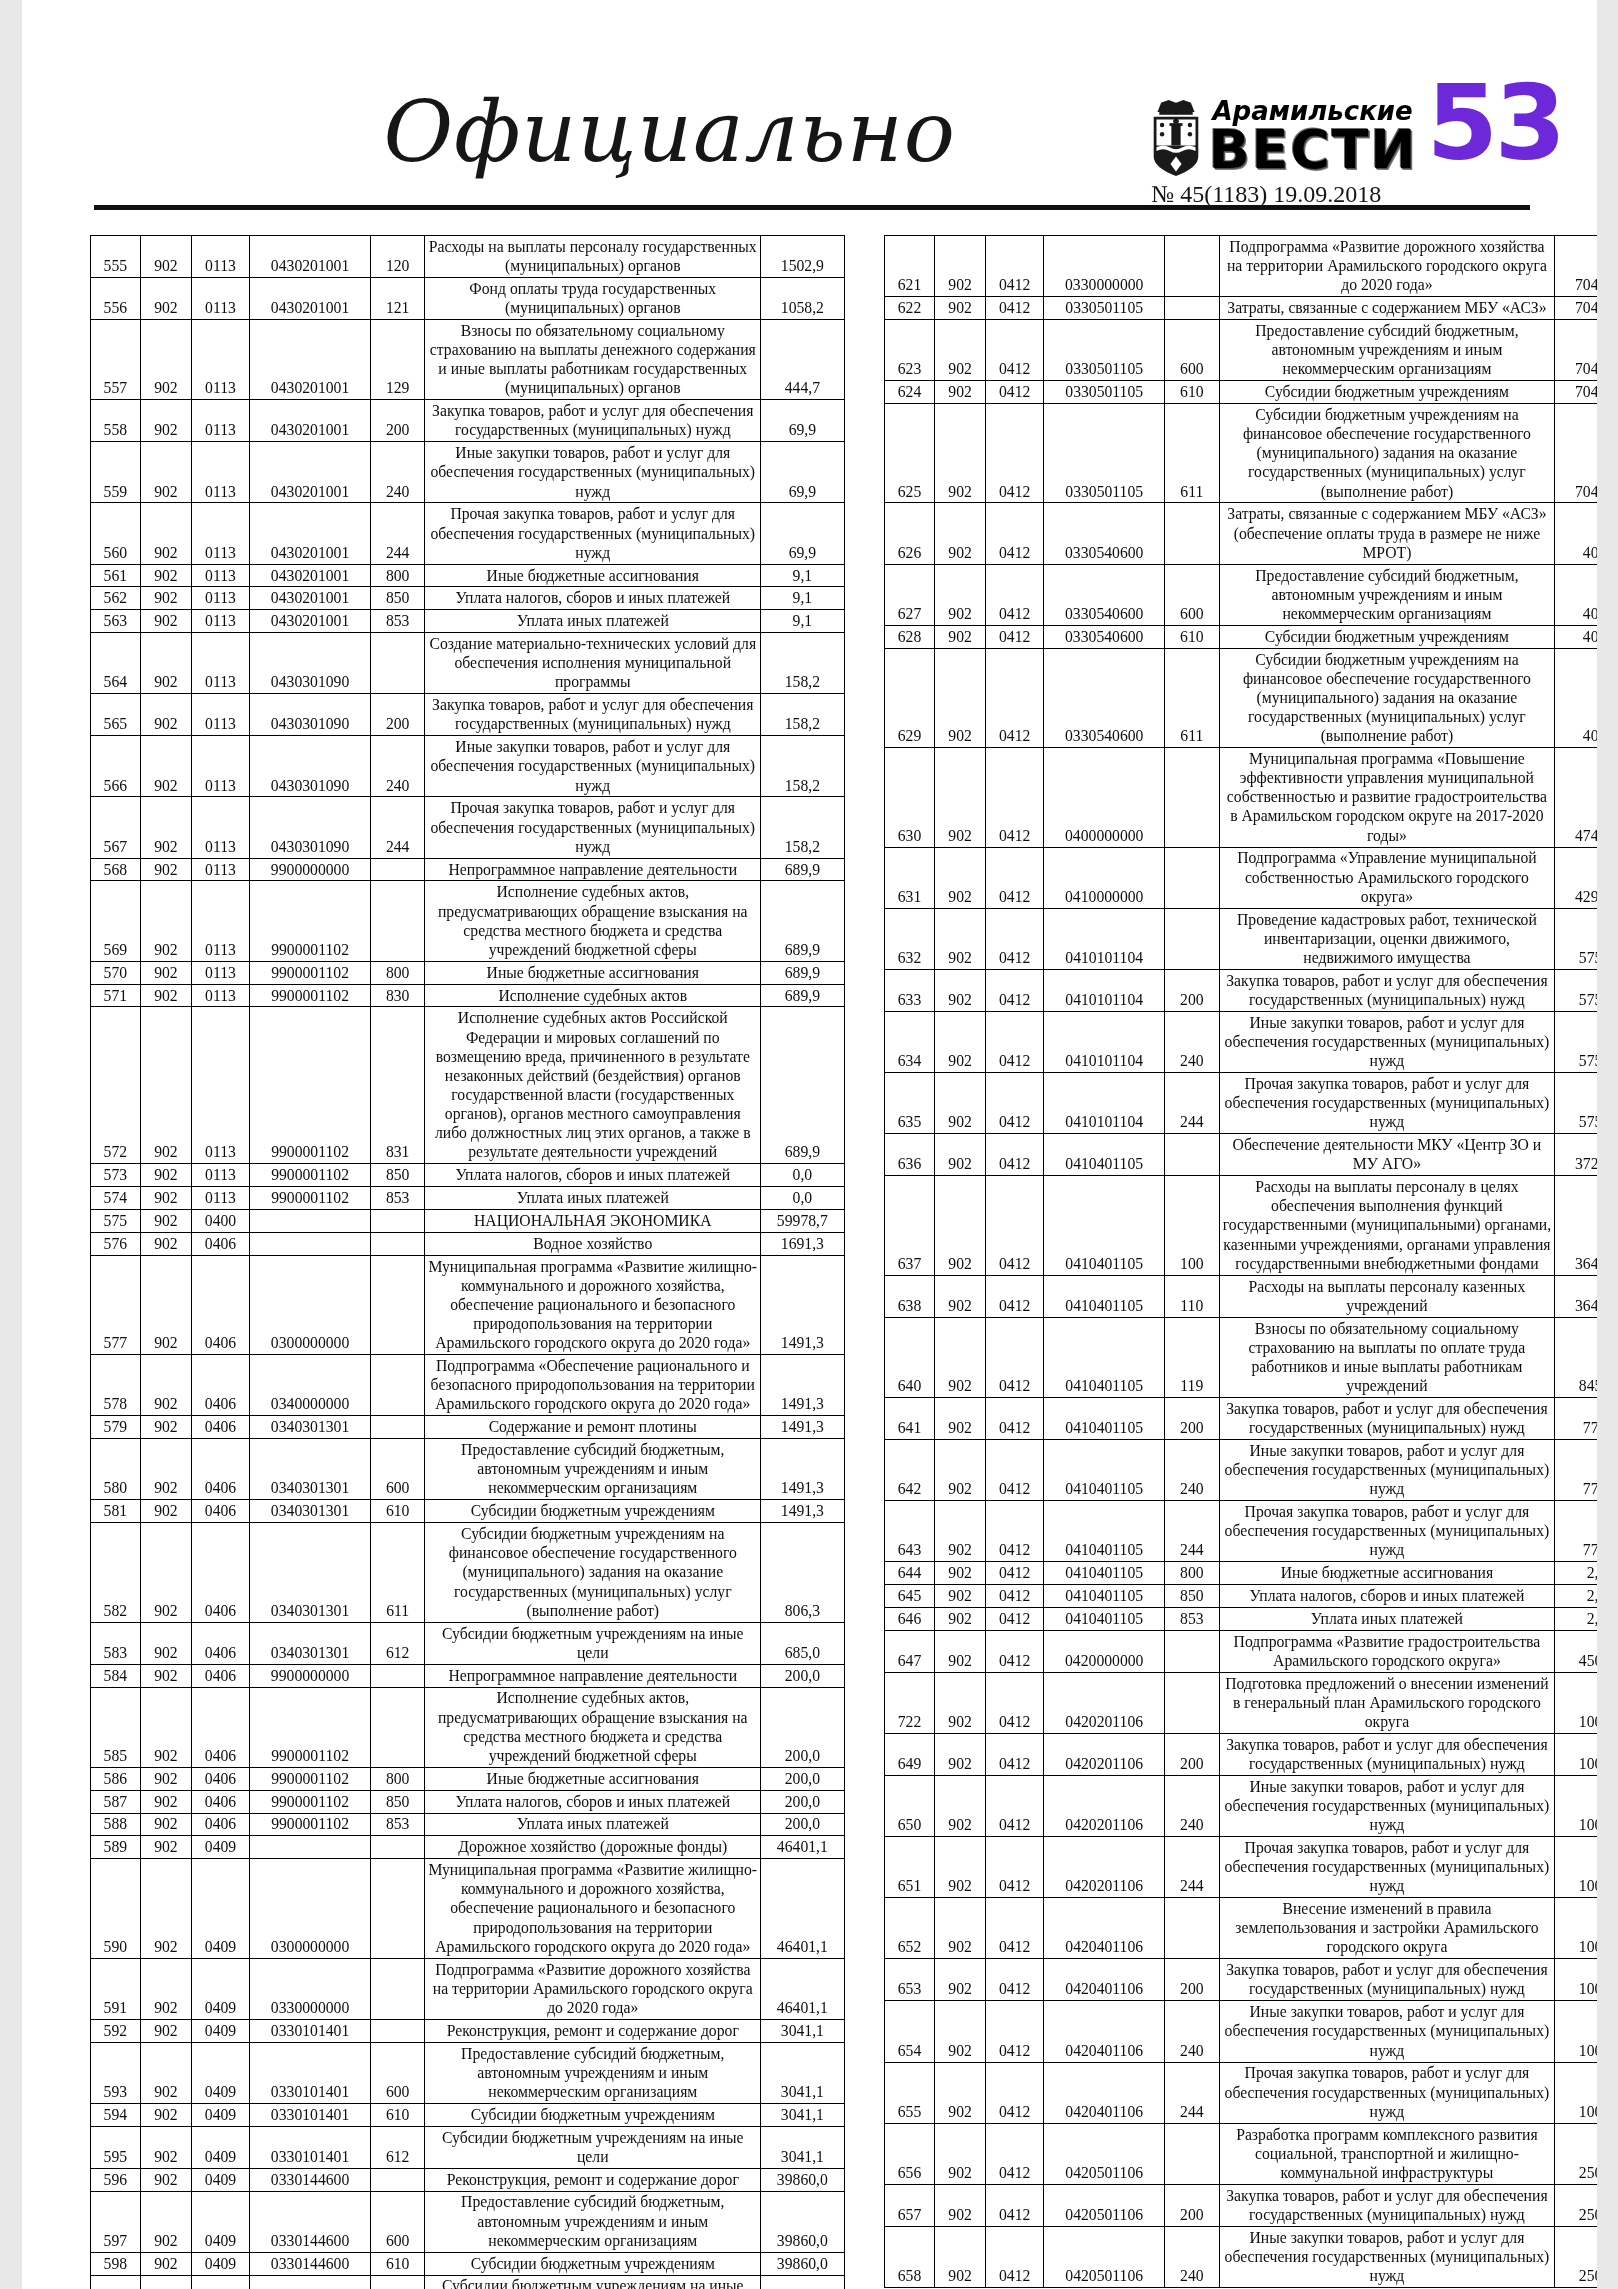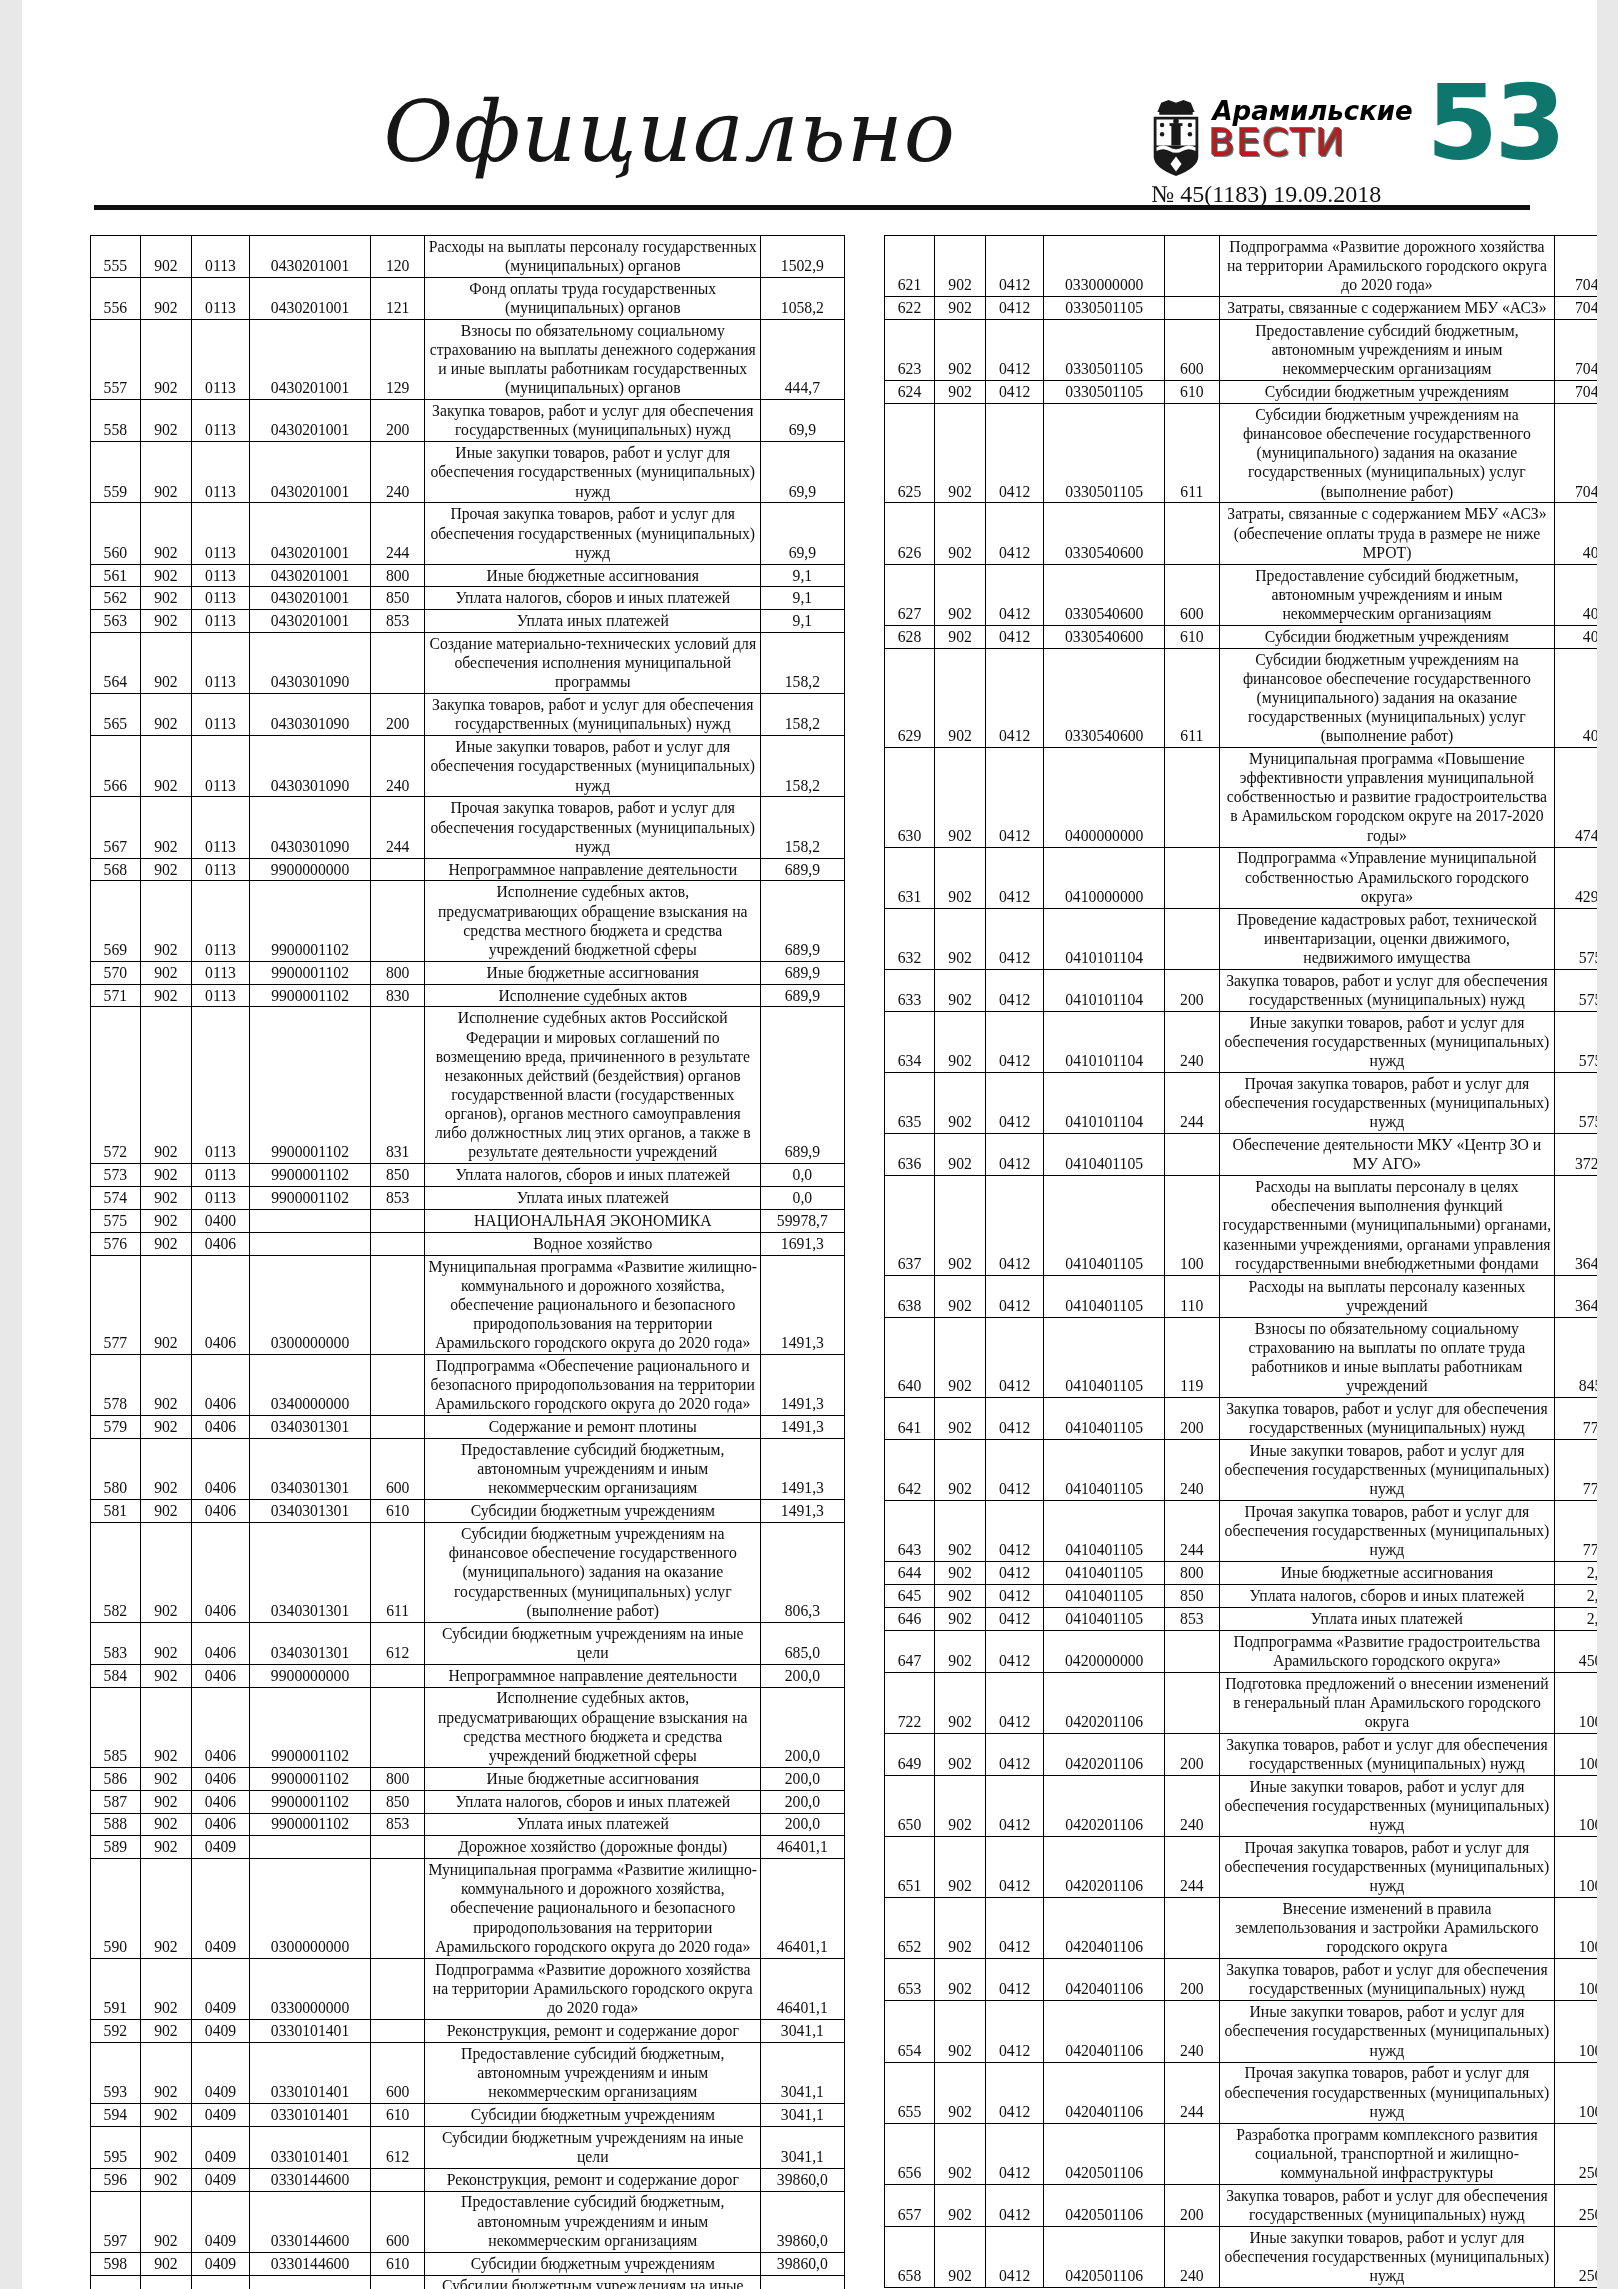--- a/index.html
+++ b/index.html
@@ -26,29 +26,29 @@
   .crest{position:absolute;left:0;top:7.4px;width:52px;height:78px;}
   .paper-name-top{
     position:absolute;left:63px;top:5.5px;
     font-family:"DejaVu Sans","Liberation Sans",sans-serif;
     font-weight:bold;font-style:italic;
     font-size:26px;line-height:1;color:#000000;white-space:nowrap;
   }
   .paper-name-bottom{
     position:absolute;left:59px;top:31px;
     font-family:"DejaVu Sans","Liberation Sans",sans-serif;
-    font-weight:normal;font-size:38px;line-height:1;
-    color:#b91c1c;letter-spacing:1.8px;white-space:nowrap;
+    font-weight:bold;font-size:54px;line-height:1;
+    color:#000000;letter-spacing:1.8px;white-space:nowrap;
     text-shadow:0.9px 0.9px 0 #4c4c4c, -0.9px -0.9px 0 #6e6e6e, 1.8px 1.8px 0 #7d7d7d;
   }
   .page-number{
     position:absolute;left:277px;top:-20px;
     font-family:"DejaVu Sans","Liberation Sans",sans-serif;
     font-weight:bold;font-size:103px;line-height:1;
-    letter-spacing:-3.7px;color:#0f766e;
+    letter-spacing:-3.7px;color:#6d28d9;
   }
   .issue-info{
     position:absolute;left:1.8px;top:89px;
     font-size:24px;font-weight:normal;color:#141414;white-space:nowrap;
   }
   .header-rule{
     position:absolute;left:72px;top:205px;
     width:1436px;height:4.6px;background:#0f0f0f;
   }
   

